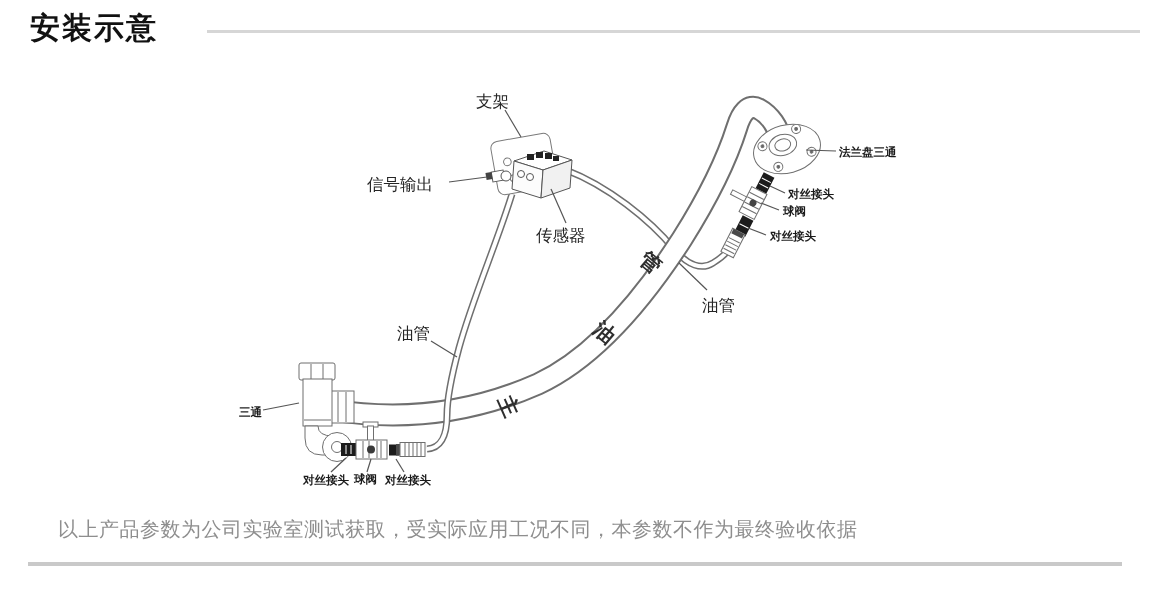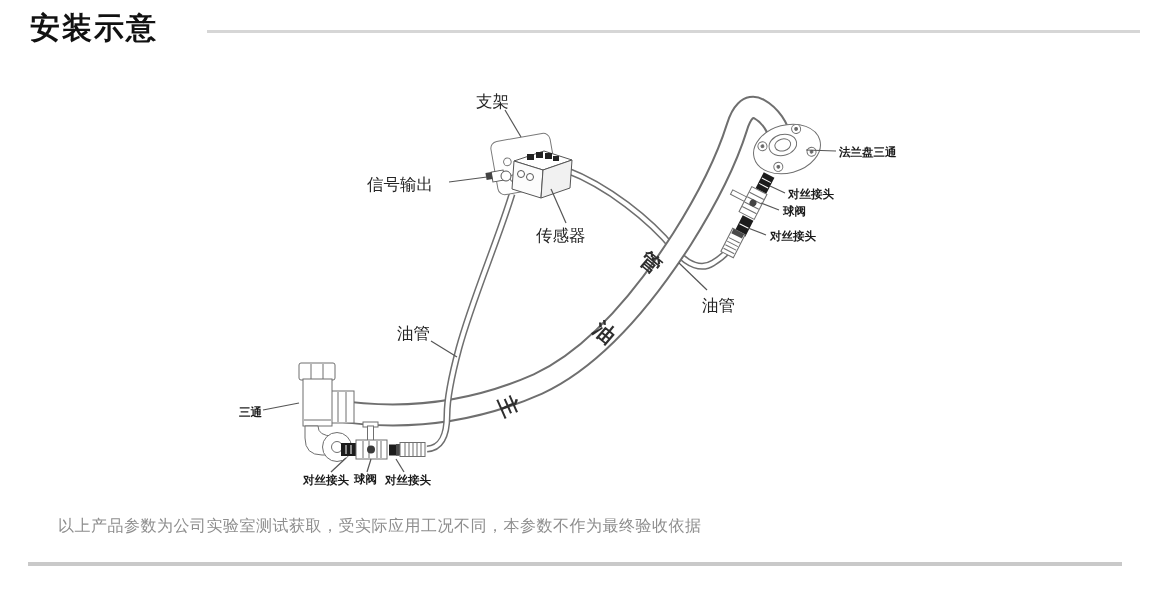--- a/index.html
+++ b/index.html
@@ -1,20 +1,20 @@
 <!DOCTYPE html>
 <html><head>
 <meta charset="utf-8">
 <style>
   html,body{margin:0;padding:0;background:#ffffff;}
   body{width:1150px;height:595px;position:relative;font-family:"Liberation Sans","DejaVu Sans",sans-serif;overflow:hidden;}
   .page-title{position:absolute;left:30px;top:8px;font-size:30px;font-weight:bold;color:#111;letter-spacing:2px;}
   .title-line{position:absolute;left:207px;top:30px;width:933px;height:3px;background:#d6d6d6;}
   .diagram-svg{position:absolute;left:0;top:0;}
-  .note-text{position:absolute;left:58px;top:516px;font-size:16px;color:#8e8e8e;letter-spacing:0.5px;}
+  .note-text{position:absolute;left:58px;top:516px;font-size:20px;color:#8e8e8e;letter-spacing:0.5px;}
   .bottom-rule{position:absolute;left:28px;top:562px;width:1094px;height:4px;background:#c9c9c9;}
   text.big-label{font-size:16.5px;fill:#252525;}
   text.small-label{font-size:11.5px;font-weight:700;fill:#1a1a1a;}
   text.pipe-char{font-size:21px;font-weight:600;fill:#2e2e2e;text-anchor:middle;}
   .leader{stroke:#555;stroke-width:1.2;fill:none;}
   .outline{stroke:#6f6f6f;fill:none;}
 </style>
 </head>
 <body>
 

